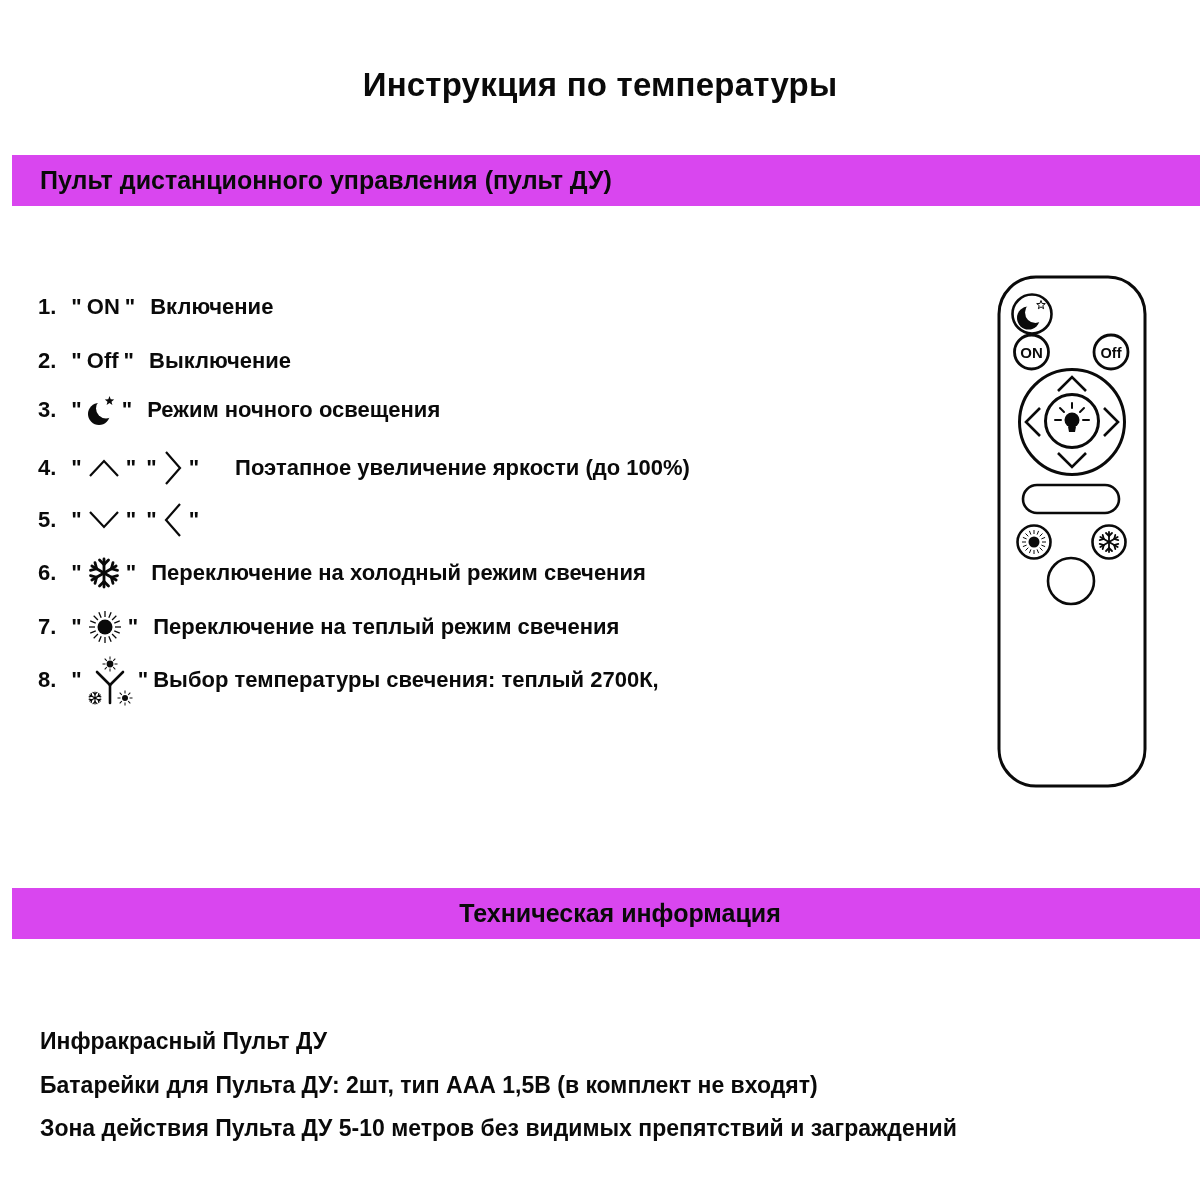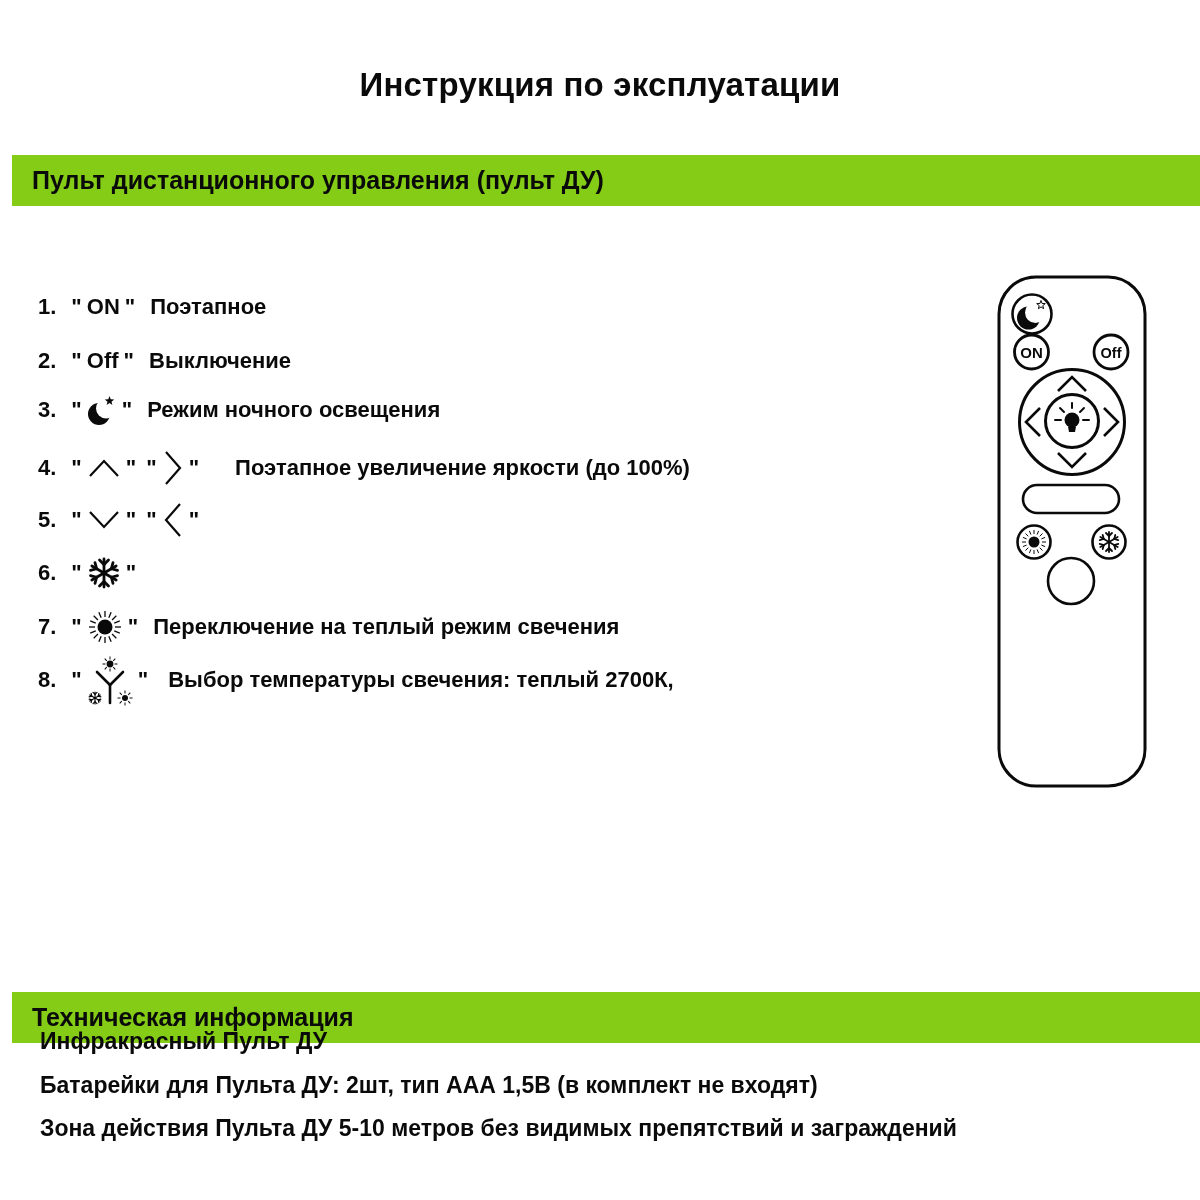--- a/index.html
+++ b/index.html
@@ -8,57 +8,57 @@
     background:#ffffff;color:#0a0a0a;
     font-family:"Liberation Sans","DejaVu Sans",sans-serif;
     font-weight:bold;
   }
   .page-title{
     position:absolute;top:66px;left:0;width:100%;
     text-align:center;font-size:33px;letter-spacing:.2px;
   }
   .section-bar{
     position:absolute;left:12px;right:0;height:51px;
-    background:#84cc16;display:flex;align-items:center;
-    padding-left:20px;font-size:25px;box-sizing:border-box;
+    background:#d946ef;display:flex;align-items:center;
+    padding-left:28px;font-size:25px;box-sizing:border-box;
   }
   .bar-remote{top:155px;}
-  .bar-tech{top:992px;}
+  .bar-tech{top:888px;justify-content:center;}
   .li{
     position:absolute;left:38px;height:44px;
     display:flex;align-items:center;font-size:22px;white-space:nowrap;
   }
   .li .num{margin-right:10px;}
   .li .q{margin:0 5px;}
   .li .desc{margin-left:10px;}
   .li .desc2{margin-left:31px;}
   .icon{display:inline-flex;align-items:center;justify-content:center;}
   .li8{align-items:flex-start;height:auto;}
   .li8 .num,.li8 .q{line-height:40px;}
   .li8 .icon{margin-top:-4px;}
-  .li8 .text2{margin-left:15px;line-height:31px;margin-top:4px;}
+  .li8 .text2{margin-left:0;line-height:31px;margin-top:4px;}
   .tech-line{position:absolute;left:40px;font-size:23px;white-space:nowrap;margin-top:6px;}
   .remote-wrap{position:absolute;left:997px;top:275px;}
   svg{display:block;}
 </style>
 </head>
 <body>
 
-<div class="page-title">Инструкция по эксплуатации</div>
+<div class="page-title">Инструкция по температуры</div>
 
 <div class="section-bar bar-remote">
   <span>Пульт дистанционного управления (пульт ДУ)</span>
 </div>
 
 <div class="li" style="top:285px">
   <span class="num">1.</span>
   <span class="q">"</span>
   <span>ON</span>
   <span class="q">"</span>
-  <span class="desc">Поэтапное</span>
+  <span class="desc">Включение</span>
 </div>
 
 <div class="li" style="top:339px">
   <span class="num">2.</span>
   <span class="q">"</span>
   <span>Off</span>
   <span class="q">"</span>
   <span class="desc">Выключение</span>
 </div>
 
@@ -129,20 +129,21 @@
         <use href="#sf6"></use>
           <use href="#sf6" transform="rotate(60)"></use>
           <use href="#sf6" transform="rotate(120)"></use>
         <use href="#sf6" transform="rotate(180)"></use>
           <use href="#sf6" transform="rotate(240)"></use>
           <use href="#sf6" transform="rotate(300)"></use>
       </g>
     </svg>
   </span>
   <span class="q">"</span>
+  <span class="desc">Переключение на холодный режим свечения</span>
 </div>
 
 <div class="li" style="top:605px">
   <span class="num">7.</span>
   <span class="q">"</span>
   <span class="icon">
     <svg width="36" height="36" viewBox="0 0 36 36">
       <defs>
           <g id="ry7">
             <line x1="0" y1="-10" x2="0" y2="-16"></line>

